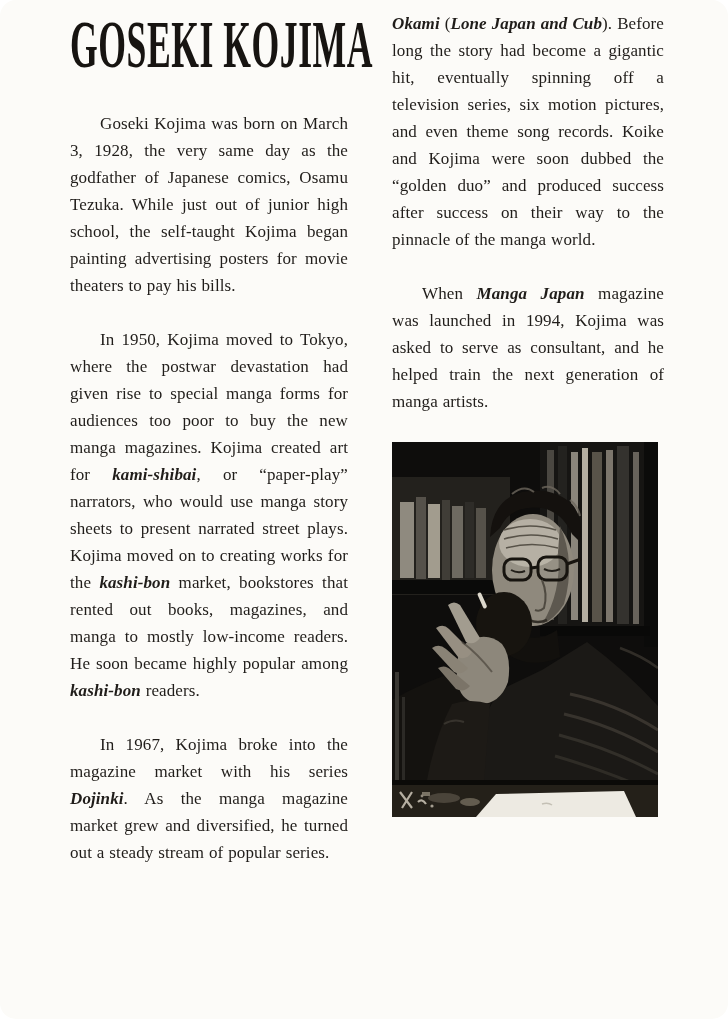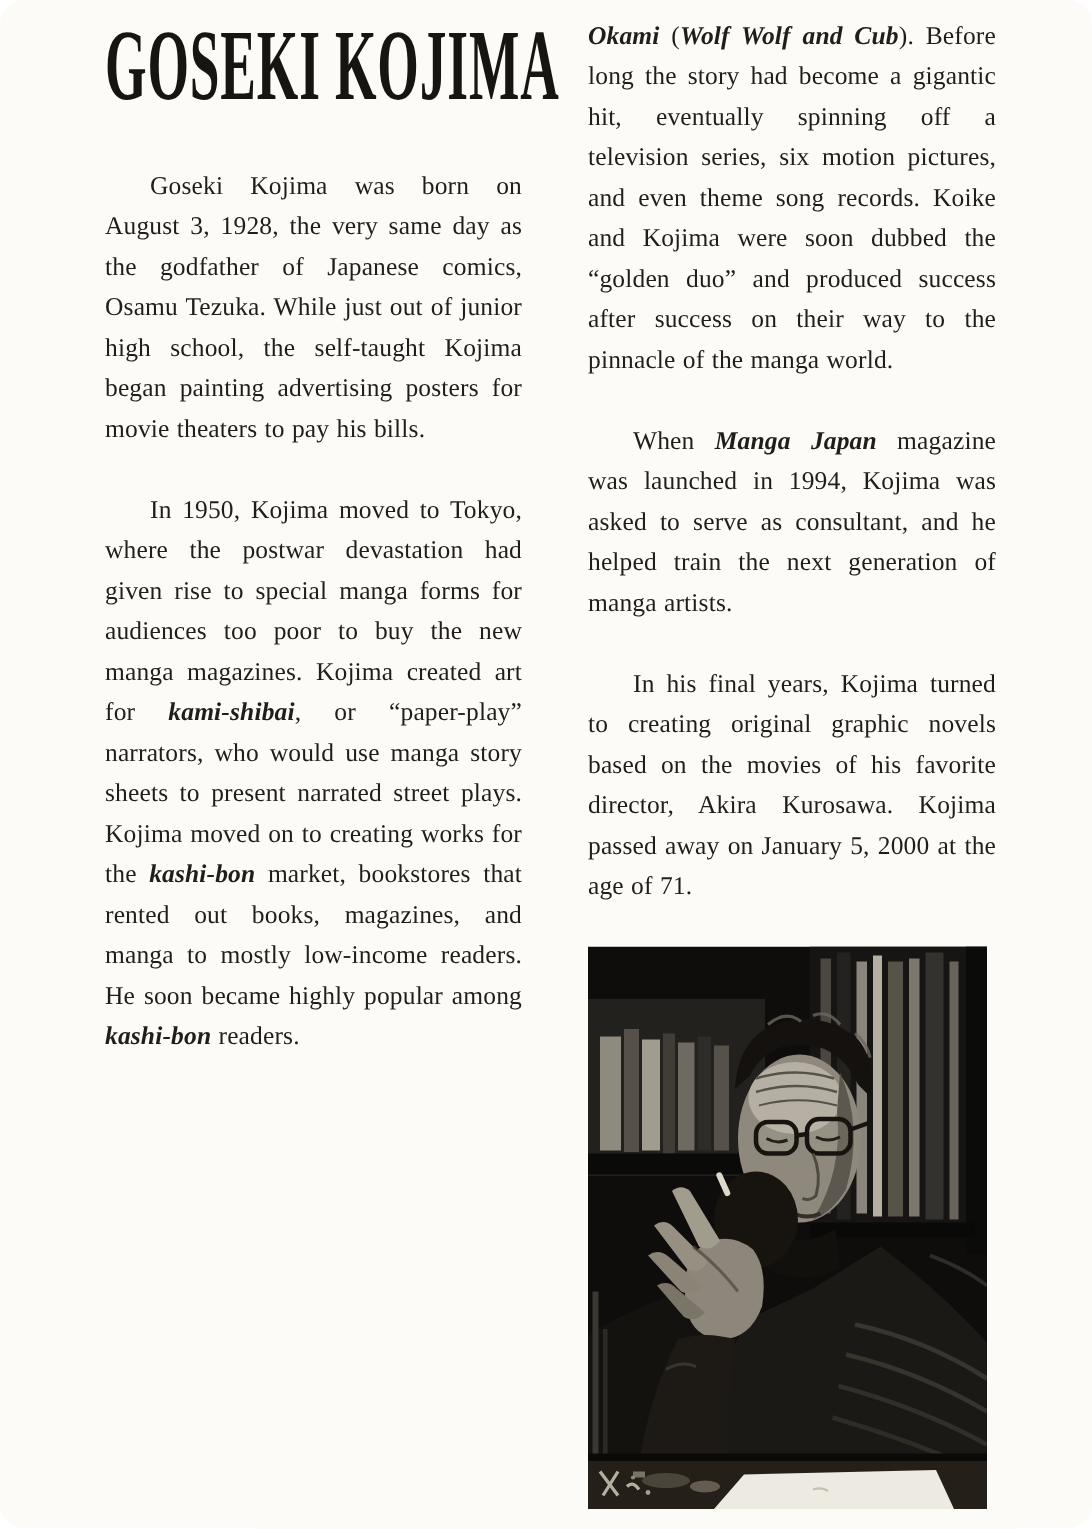--- a/index.html
+++ b/index.html
@@ -59,33 +59,33 @@
   .photo svg { display: block; }
 </style>
 </head>
 <body>
 
 <div class="page">
 
   <div class="col col-left">
     <h1 class="title">GOSEKI KOJIMA</h1>
 
-    <p class="para indent"><span>Goseki Kojima was born on August 3, 1928, the very same day as the godfather of Japanese comics, Osamu Tezuka. While just out of junior high school, the self-taught Kojima began painting advertising posters for movie theaters to pay his bills.</span></p>
+    <p class="para indent"><span>Goseki Kojima was born on March 3, 1928, the very same day as the godfather of Japanese comics, Osamu Tezuka. While just out of junior high school, the self-taught Kojima began painting advertising posters for movie theaters to pay his bills.</span></p>
 
     <p class="para indent"><span>In 1950, Kojima moved to Tokyo, where the postwar devastation had given rise to special manga forms for audiences too poor to buy the new manga magazines. Kojima created art for </span><em>kami-shibai</em><span>, or “paper-play” narrators, who would use manga story sheets to present narrated street plays. Kojima moved on to creating works for the </span><em>kashi-bon</em><span> market, bookstores that rented out books, magazines, and manga to mostly low-income readers. He soon became highly popular among </span><em>kashi-bon</em><span> readers.</span></p>
 
+    <p class="para indent"><span>In 1967, Kojima broke into the magazine market with his series </span><em>Dojinki</em><span>. As the manga magazine market grew and diversified, he turned out a steady stream of popular series.</span></p>
 
   </div>
 
   <div class="col col-right">
-    <p class="para"><em>Okami</em><span> (</span><em>Wolf Wolf and Cub</em><span>). Before long the story had become a gigantic hit, eventually spinning off a television series, six motion pictures, and even theme song records. Koike and Kojima were soon dubbed the “golden duo” and produced success after success on their way to the pinnacle of the manga world.</span></p>
+    <p class="para"><em>Okami</em><span> (</span><em>Lone Japan and Cub</em><span>). Before long the story had become a gigantic hit, eventually spinning off a television series, six motion pictures, and even theme song records. Koike and Kojima were soon dubbed the “golden duo” and produced success after success on their way to the pinnacle of the manga world.</span></p>
 
     <p class="para indent"><span>When </span><em>Manga Japan</em><span> magazine was launched in 1994, Kojima was asked to serve as consultant, and he helped train the next generation of manga artists.</span></p>
 
-    <p class="para indent"><span>In his final years, Kojima turned to creating original graphic novels based on the movies of his favorite director, Akira Kurosawa. Kojima passed away on January 5, 2000 at the age of 71.</span></p>
 
     <figure class="photo">
       <svg viewBox="0 0 266 375" width="266" height="375" xmlns="http://www.w3.org/2000/svg">
 
         <rect width="266" height="375" fill="#0e0d0c"></rect>
 
         <g>
           <rect x="0" y="35" width="118" height="118" fill="#23211d"></rect>
           <rect x="8" y="60" width="14" height="76" fill="#8f8a7f"></rect>
           <rect x="24" y="55" width="10" height="82" fill="#55514a"></rect>

